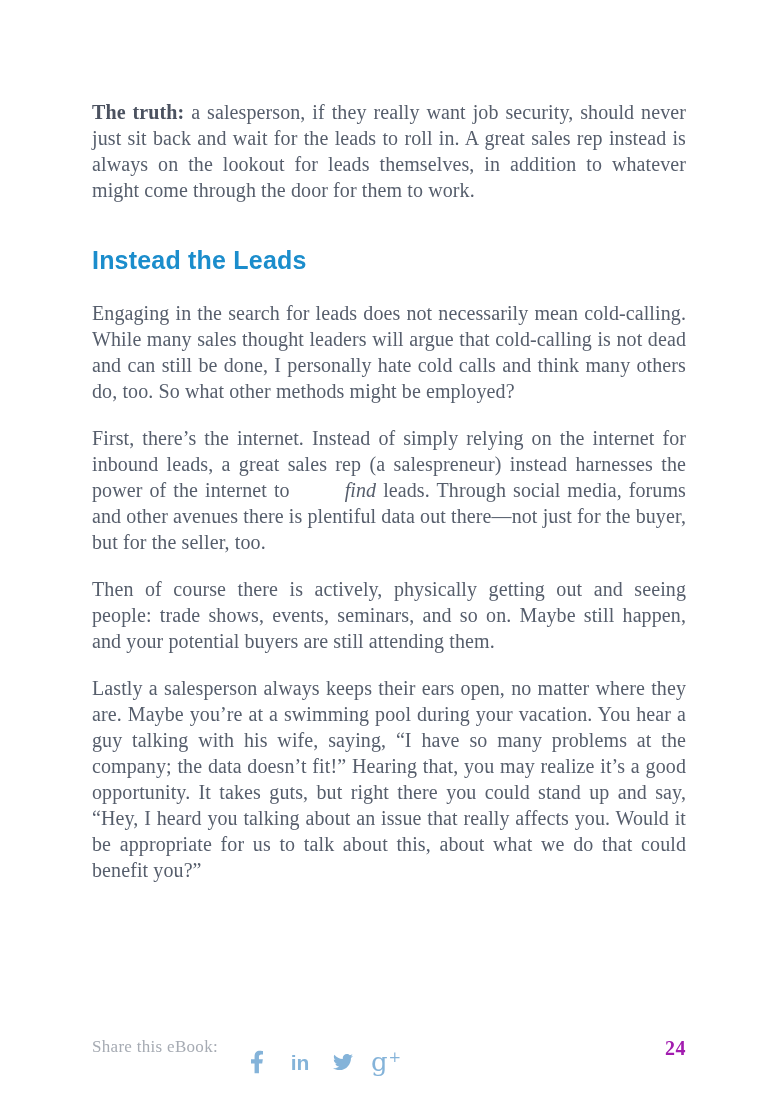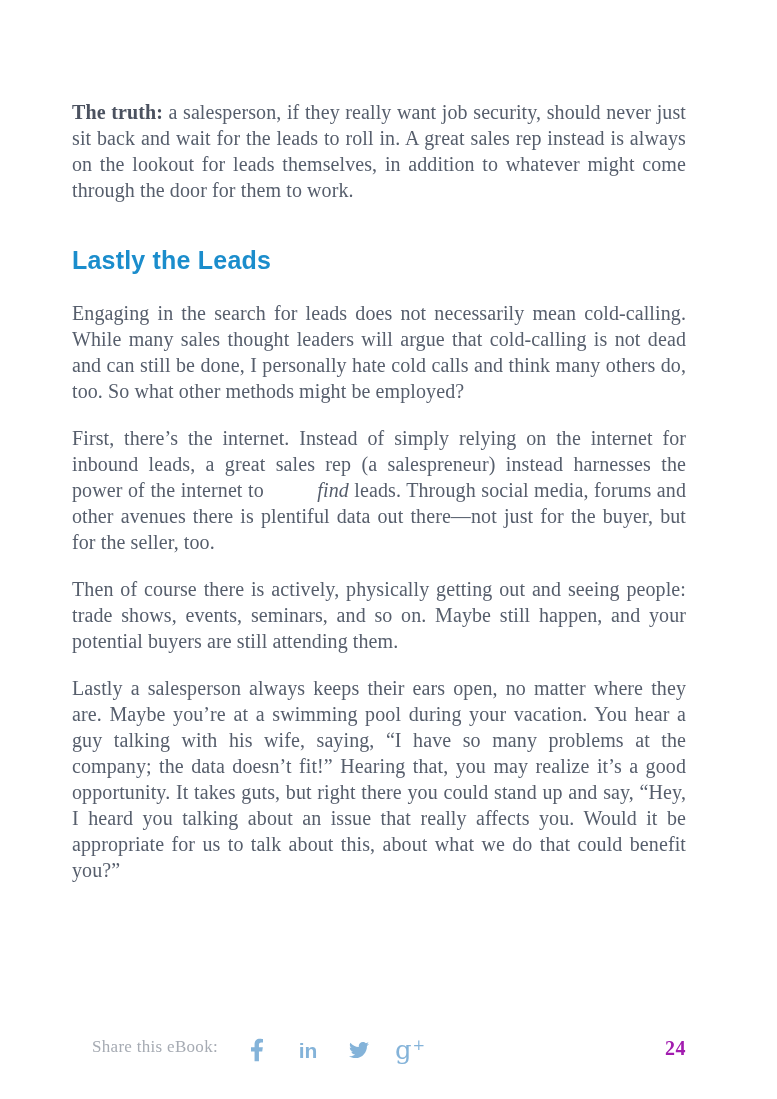--- a/index.html
+++ b/index.html
@@ -8,21 +8,21 @@
     width: 777px;
     height: 1099px;
     position: relative;
     overflow: hidden;
     font-family: "Liberation Serif", "DejaVu Serif", serif;
   }
   .page {
     width: 777px;
     height: 790px;
     background: #ffffff;
-    padding: 99px 91px 0 72px;
+    padding: 99px 91px 0 92px;
     position: relative;
   }
   .body-text {
     color: #565e6c;
     font-size: 20px;
     line-height: 26px;
     text-align: justify;
     letter-spacing: 0.1px;
   }
   .para { margin-bottom: 21px; }
@@ -48,22 +48,23 @@
     align-items: flex-start;
   }
   .share-label {
     color: #a6abb3;
     font-size: 17px;
     letter-spacing: 0.3px;
   }
   .social-row {
     display: flex;
     align-items: center;
-    gap: 25px;
+    gap: 17px;
     margin-left: 26px;
+    margin-top: 12px;
   }
   .social-icon {
     color: #84b3d9;
     display: inline-flex;
     align-items: center;
     justify-content: center;
     width: 26px;
     height: 26px;
     cursor: pointer;
   }
@@ -91,21 +92,21 @@
     letter-spacing: 0.5px;
   }
 </style>
 </head>
 <body>
 
 <div class="page">
 
   <p class="body-text para"><b>The truth:</b><span> a salesperson, if they really want job security, should never just sit back and wait for the leads to roll in. A great sales rep instead is always on the lookout for leads themselves, in addition to whatever might come through the door for them to work.</span></p>
 
-  <h1 class="section-heading">Lastly the Leads</h1>
+  <h1 class="section-heading">Instead the Leads</h1>
 
   <p class="body-text para">Engaging in the search for leads does not necessarily mean cold-calling. While many sales thought leaders will argue that cold-calling is not dead and can still be done, I personally hate cold calls and think many others do, too. So what other methods might be employed?</p>
 
   <p class="body-text para"><span>First, there’s the internet. Instead of simply relying on the internet for inbound leads, a great sales rep (a salespreneur) instead harnesses the power of the internet to </span><i>find</i><span> leads. Through social media, forums and other avenues there is plentiful data out there—not just for the buyer, but for the seller, too.</span></p>
 
   <p class="body-text para">Then of course there is actively, physically getting out and seeing people: trade shows, events, seminars, and so on. Maybe still happen, and your potential buyers are still attending them.</p>
 
   <p class="body-text para">Lastly a salesperson always keeps their ears open, no matter where they are. Maybe you’re at a swimming pool during your vacation. You hear a guy talking with his wife, saying, “I have so many problems at the company; the data doesn’t fit!” Hearing that, you may realize it’s a good opportunity. It takes guts, but right there you could stand up and say, “Hey, I heard you talking about an issue that really affects you. Would it be appropriate for us to talk about this, about what we do that could benefit you?”</p>
 
   <div class="footer">

